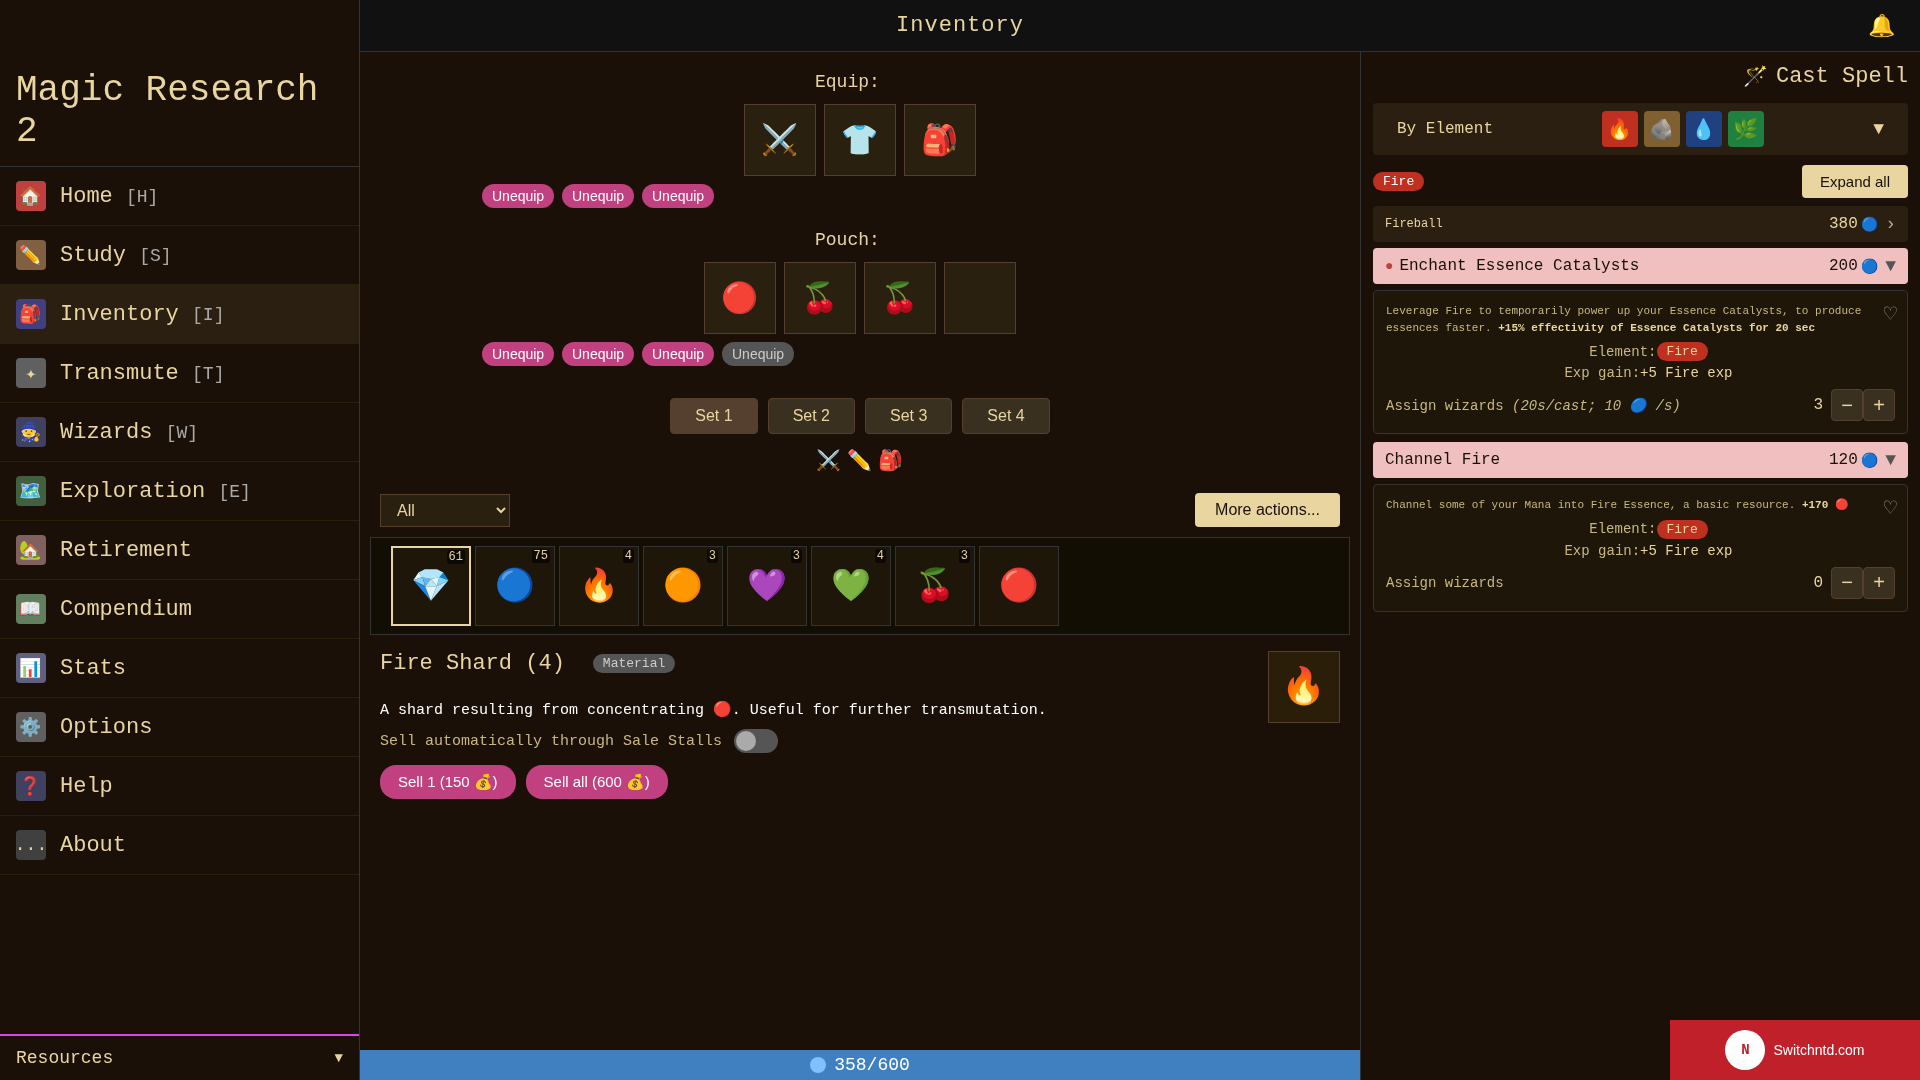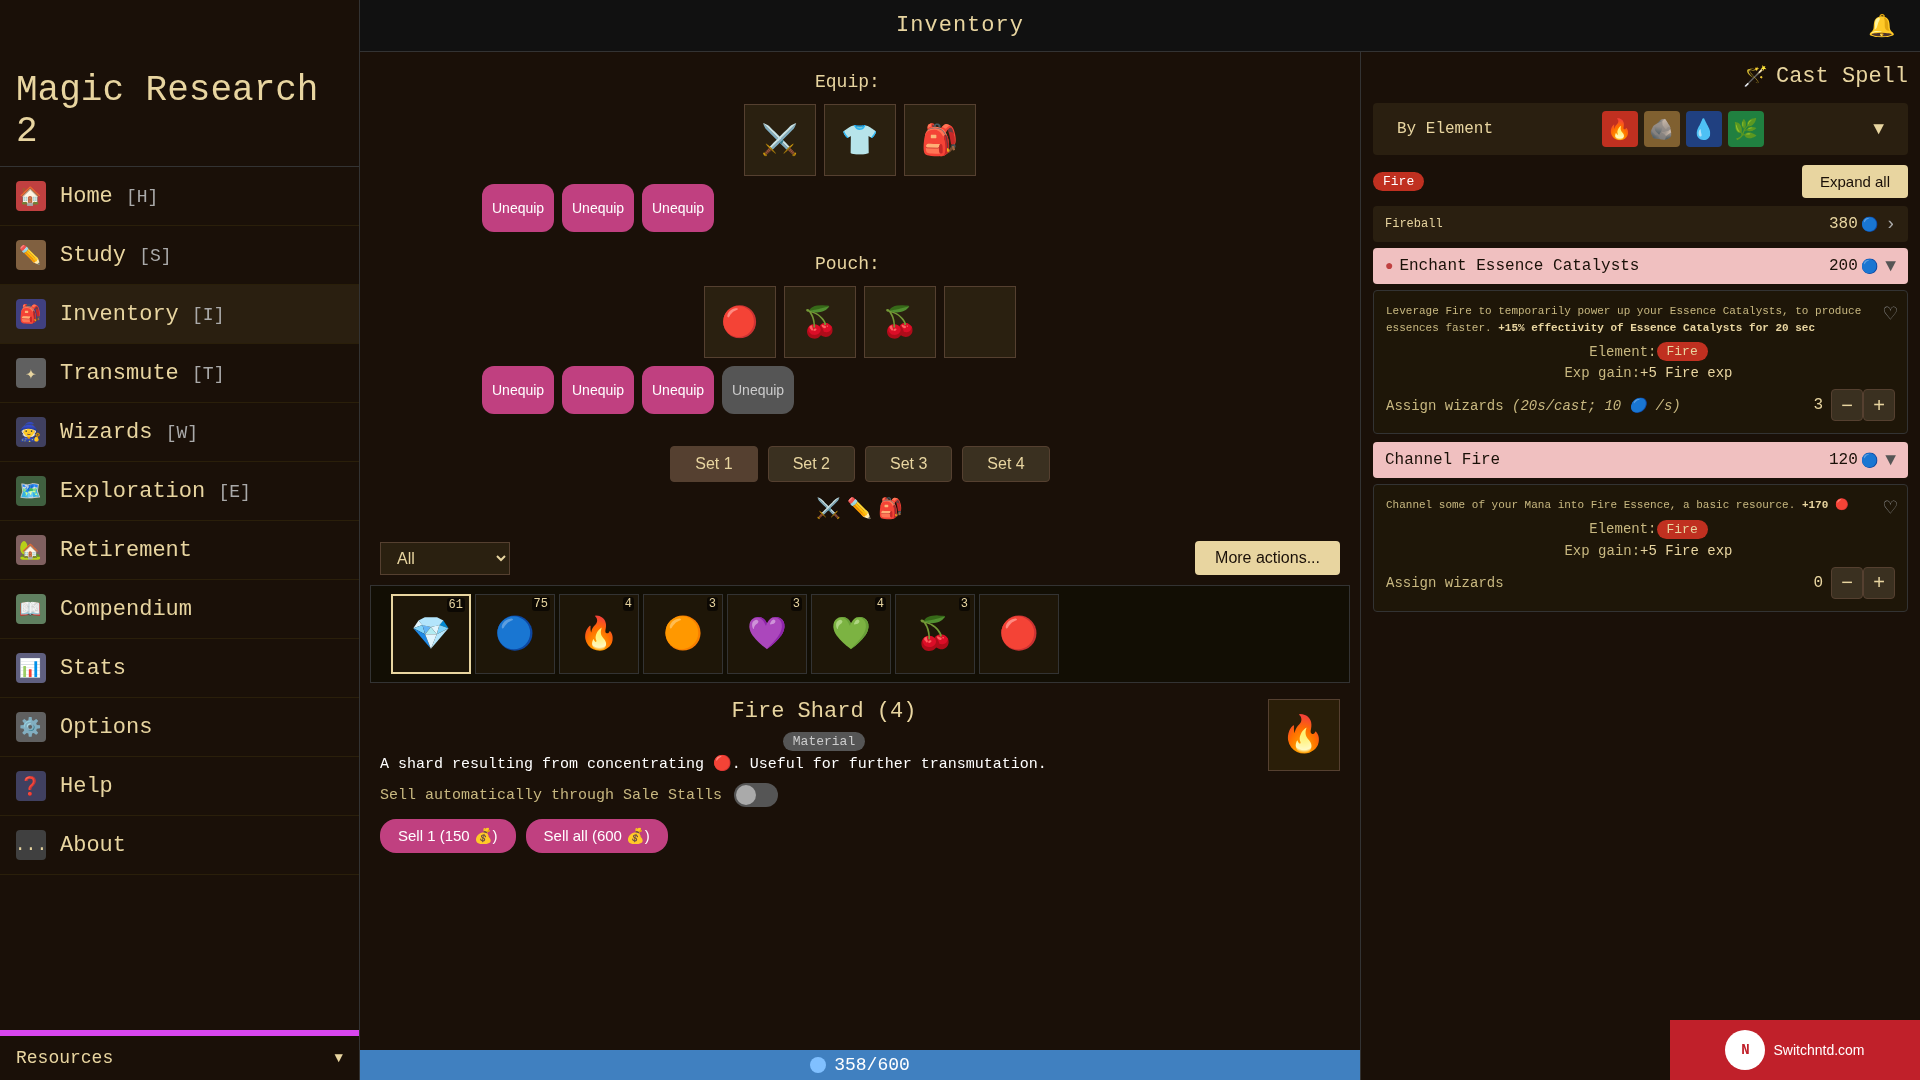--- a/index.html
+++ b/index.html
@@ -87,21 +87,21 @@
     .nav-icon-stats { background: #606080; }
     .nav-icon-options { background: #606060; }
     .nav-icon-help { background: #404060; }
     .nav-icon-about { background: #404040; }
 
     .nav-key { color: #aaa; font-size: 18px; }
 
     #resources-bar {
       margin-top: auto;
       padding: 12px 16px;
-      border-top: 6px solid #d946ef;
+      border-top: 2px solid #d946ef;
       font-size: 18px;
       display: flex;
       align-items: center;
       justify-content: space-between;
       cursor: pointer;
     }
     .resources-chevron { font-size: 14px; }
 
     
     #main {
@@ -148,21 +148,21 @@
     .unequip-row {
       display: flex;
       gap: 8px;
       margin-left: 102px;
       margin-bottom: 12px;
     }
     .unequip-btn {
       background: #c04080;
       color: #fff;
       border: none;
-      padding: 16px 10px;
+      padding: 4px 10px;
       border-radius: 12px;
       font-size: 14px;
       cursor: pointer;
       width: 72px;
       text-align: center;
     }
     .unequip-btn-gray {
       background: #555;
       color: #ccc;
     }
@@ -261,23 +261,22 @@
       border-radius: 3px;
     }
 
     
     #item-detail {
       padding: 16px 20px;
     }
     #item-title-row {
       display: flex;
       align-items: center;
-      gap: 8px;
-      margin-bottom: 3px;
-      flex-direction: column;
+      gap: 28px;
+      margin-bottom: 24px;
     }
     #item-name {
       font-size: 22px;
       color: #e8d5a0;
     }
     .material-badge {
       background: #555;
       color: #ccc;
       padding: 2px 10px;
       border-radius: 10px;

